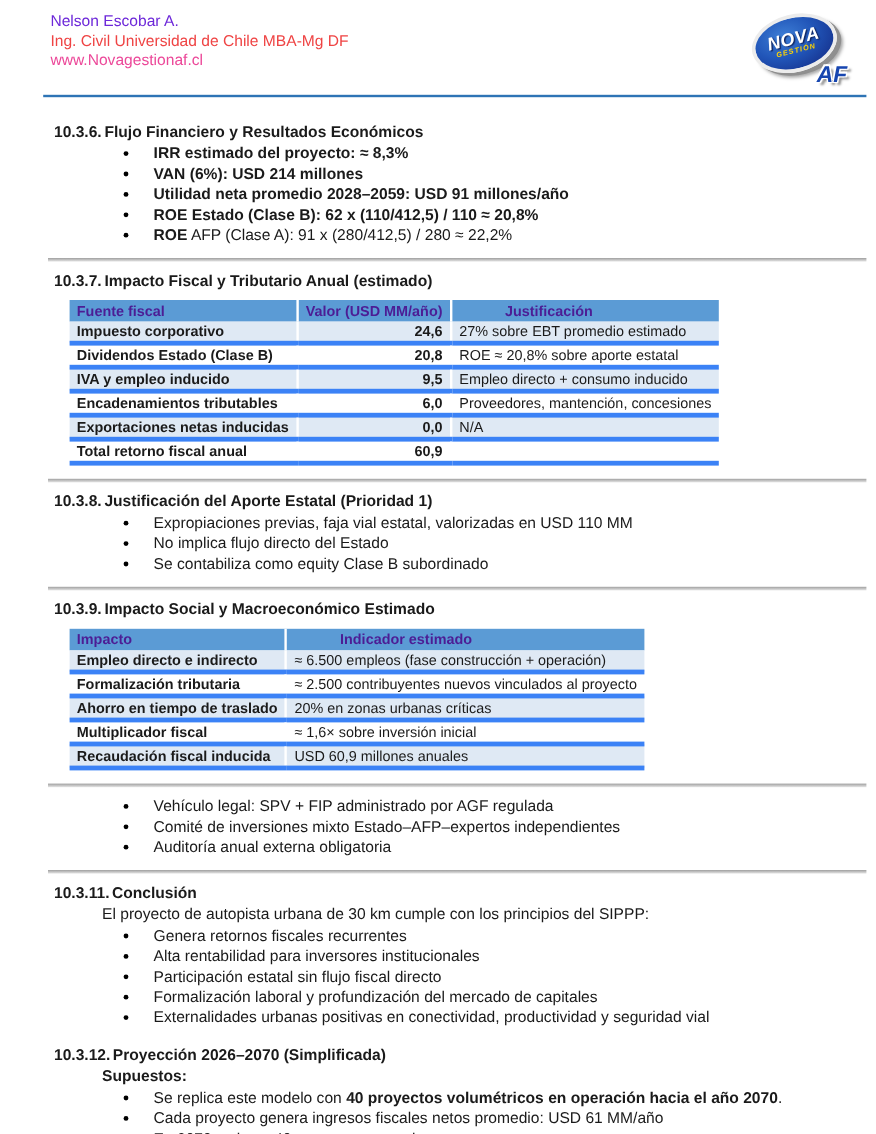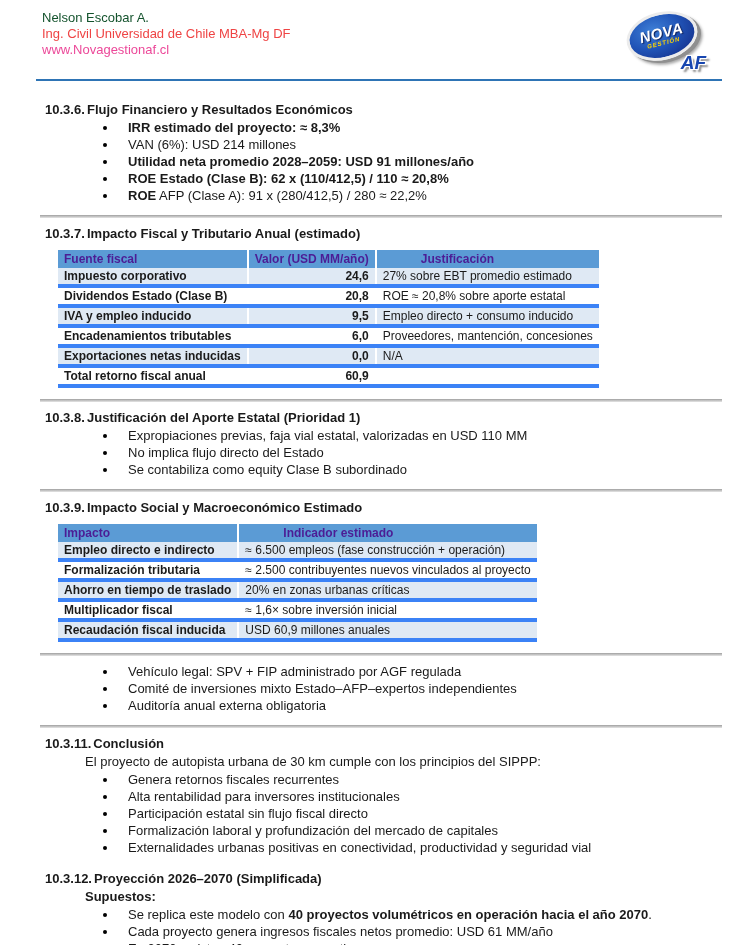--- a/index.html
+++ b/index.html
@@ -3,21 +3,21 @@
 <meta charset="utf-8">
 <style>
   * { margin:0; padding:0; box-sizing:border-box; }
   html,body { width:730px; height:945px; background:#ffffff; overflow:hidden;
     font-family:"Liberation Sans", sans-serif; color:#1a1a1a; }
   .page { width:730px; height:945px; padding:10px 28px 0 42px; position:relative; }
 
   
   .doc-header { display:flex; justify-content:space-between; align-items:flex-start; }
   .hdr-lines { font-size:13px; line-height:16px; }
-  .hdr-name { color:#14532d; }
+  .hdr-name { color:#6d28d9; }
   .hdr-sub  { color:#ef4444; }
   .hdr-web  { color:#ec4899; }
   .header-rule { height:2px; background:#2e74b5; margin:9px -20px 0 -6px; }
 
   
   .logo { position:relative; width:86px; height:60px; margin-right:-6px; }
   .logo-oval { position:absolute; left:4px; top:2px; width:72px; height:48px;
     background:radial-gradient(ellipse at 38% 32%, #3e7fd6 0%, #2155b8 45%, #16338f 85%);
     border:3px solid #ececec; border-radius:50%;
     transform:rotate(-14deg);
@@ -85,21 +85,21 @@
   </div>
   <div class="header-rule"></div>
 
   <div class="section first-section">
     <div class="heading">
       <span class="num">10.3.6.</span>
       <span>Flujo Financiero y Resultados Económicos</span>
     </div>
     <ul class="bullets">
       <li class="bullet"><span class="dot"></span><span><span style="font-weight: bold;">IRR estimado del proyecto: ≈ 8,3%</span></span></li>
-      <li class="bullet"><span class="dot"></span><span><span style="font-weight: normal;">VAN (6%): USD 214 millones</span></span></li>
+      <li class="bullet"><span class="dot"></span><span><span style="font-weight: bold;">VAN (6%): USD 214 millones</span></span></li>
       <li class="bullet"><span class="dot"></span><span><span style="font-weight: bold;">Utilidad neta promedio 2028–2059: USD 91 millones/año</span></span></li>
       <li class="bullet"><span class="dot"></span><span><span style="font-weight: bold;">ROE Estado (Clase B): 62 x (110/412,5) / 110 ≈ 20,8%</span></span></li>
       <li class="bullet"><span class="dot"></span><span><span style="font-weight: bold;">ROE</span><span> AFP (Clase A): 91 x (280/412,5) / 280 ≈ 22,2%</span></span></li>
     </ul>
   </div>
 
   <div class="divider"></div>
   <div class="section">
     <div class="heading">
       <span class="num">10.3.7.</span>

